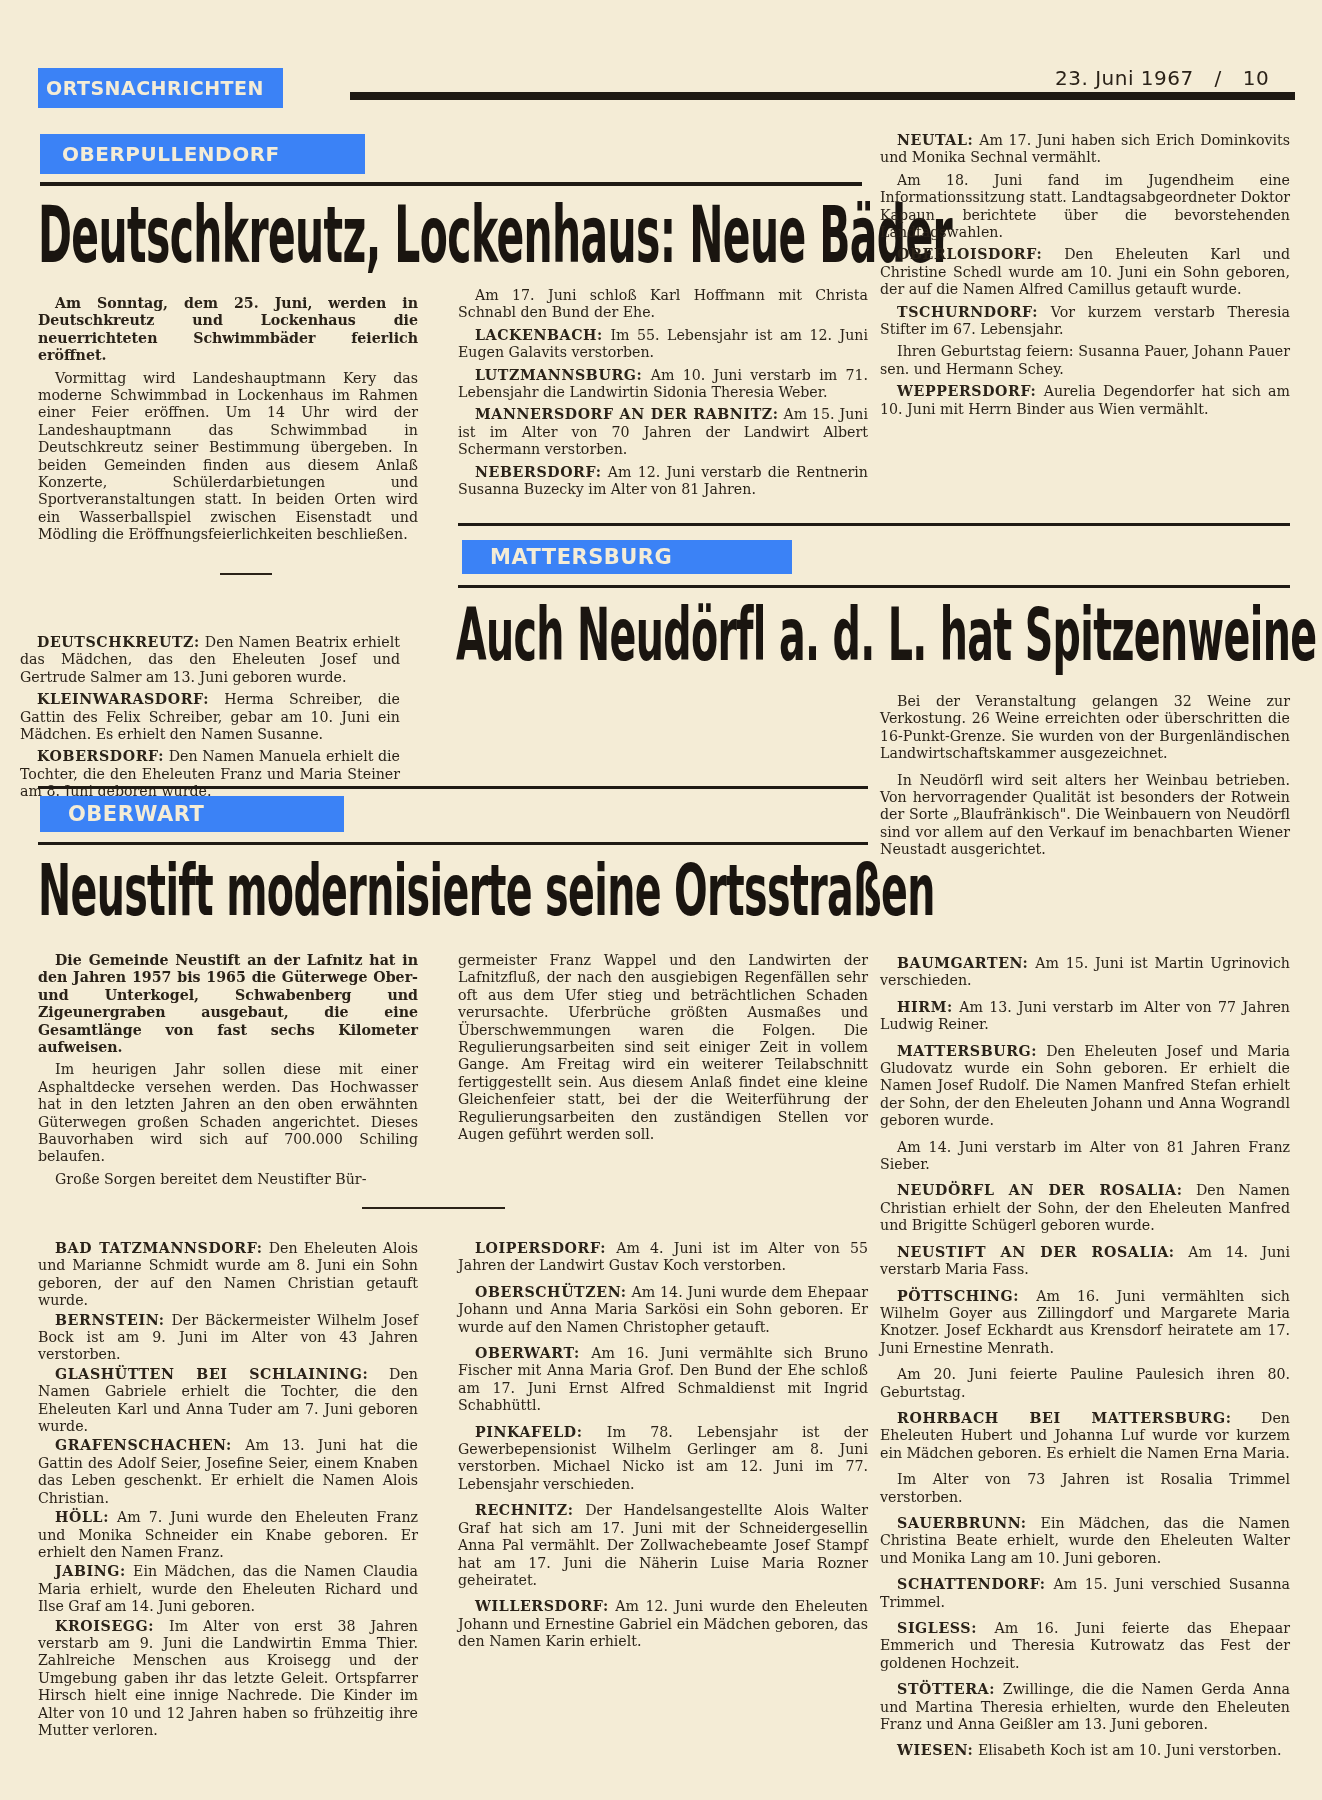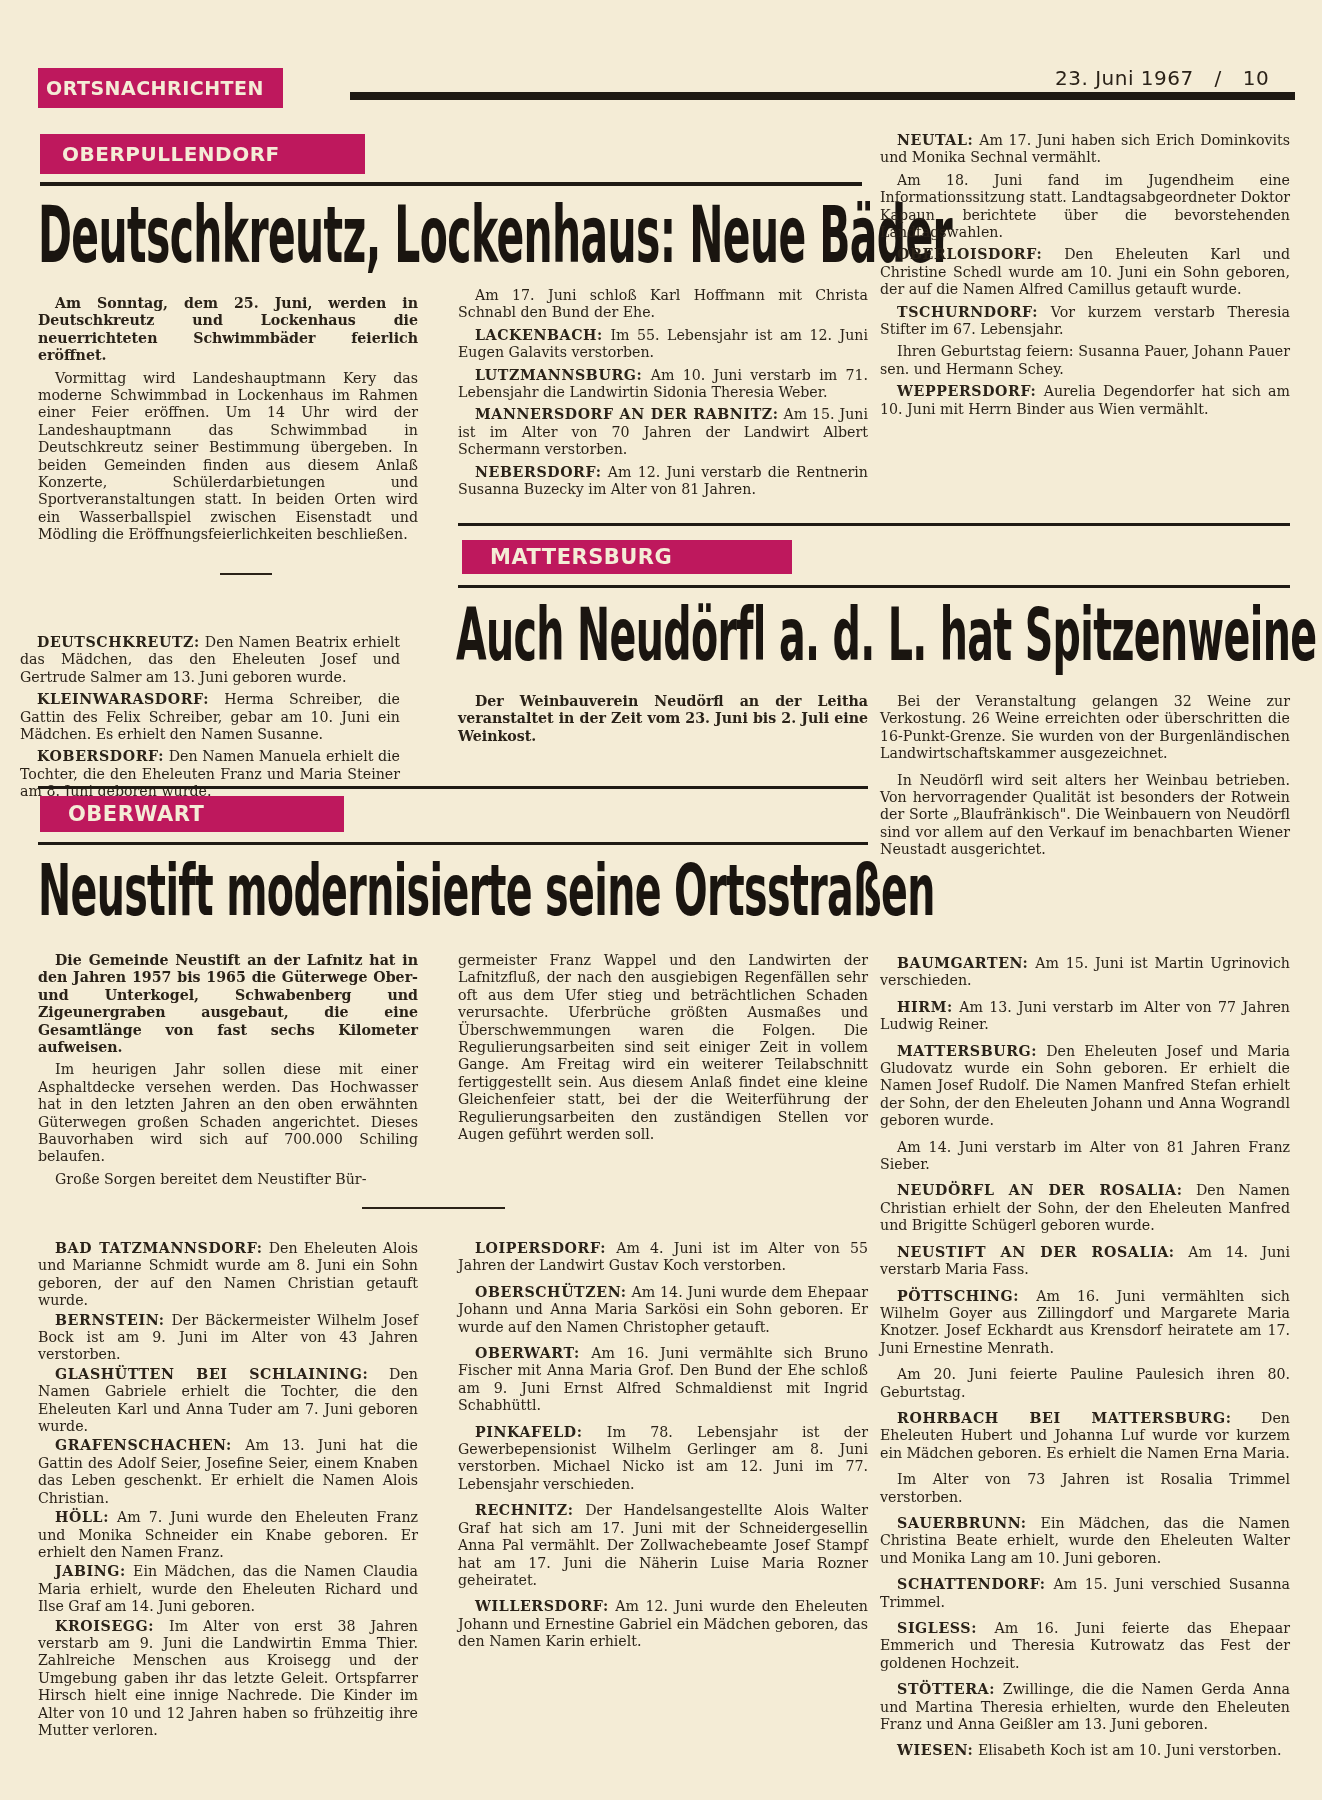--- a/index.html
+++ b/index.html
@@ -8,21 +8,21 @@
     background: #f4ecd6;
     color: #2a2218;
     font-family: "DejaVu Serif", "Liberation Serif", serif;
     position: relative;
   }
   .page { position: absolute; left: 0; top: 0; width: 1322px; height: 1800px; }
   .abs { position: absolute; }
 
   
   .section-tag {
-    background: #be185d; color: #f4ecd6;
+    background: #3b82f6; color: #f4ecd6;
     font-family: "DejaVu Sans", "Liberation Sans", sans-serif;
     font-weight: bold; letter-spacing: 0.5px;
     display: flex; align-items: center;
     box-sizing: border-box;
   }
   .rule { background: #1f1a14; position: absolute; }
   .dateline {
     font-family: "DejaVu Sans", "Liberation Sans", sans-serif;
     font-size: 20px; color: #2a2218; letter-spacing: 0.5px;
   }
@@ -96,23 +96,20 @@
       <p><span class="place">WEPPERSDORF:</span><span> Aurelia Degendorfer hat sich am 10. Juni mit Herrn Binder aus Wien vermählt.</span></p>
     </div>
 
   <div class="rule" style="left:458px;top:523px;width:832px;height:3px;"></div>
   <div class="section-tag abs" style="left:462px;top:540px;width:330px;height:34px;font-size:21px;padding-left:28px;">
     <span>MATTERSBURG</span>
   </div>
   <div class="rule" style="left:458px;top:585px;width:832px;height:3px;"></div>
   <div class="headline abs" style="left:456px;top:592px;font-size:60px;transform:scaleX(0.66) scaleY(1.22);">Auch Neudörfl a. d. L. hat Spitzenweine</div>
 
-  <div class="col" style="left:458px;top:693px;width:410px;">
-    <p class="lead">Der Weinbauverein Neudörfl an der Leitha veranstaltet in der Zeit vom 23. Juni bis 2. Juli eine Weinkost.</p>
-  </div>
   <div class="col loose" style="left:880px;top:693px;width:410px;">
     <p>Bei der Veranstaltung gelangen 32 Weine zur Verkostung. 26 Weine erreichten oder überschritten die 16-Punkt-Grenze. Sie wurden von der Burgenländischen Landwirtschaftskammer ausgezeichnet.</p>
     <p>In Neudörfl wird seit alters her Weinbau betrieben. Von hervorragender Qualität ist besonders der Rotwein der Sorte „Blaufränkisch". Die Weinbauern von Neudörfl sind vor allem auf den Verkauf im benachbarten Wiener Neustadt ausgerichtet.</p>
   </div>
 
   <div class="col loose" id="mb-notices" style="left:880px;top:955px;width:410px;">
       <p><span class="place">BAUMGARTEN:</span><span> Am 15. Juni ist Martin Ugrinovich verschieden.</span></p>
       <p><span class="place">HIRM:</span><span> Am 13. Juni verstarb im Alter von 77 Jahren Ludwig Reiner.</span></p>
       <p><span class="place">MATTERSBURG:</span><span> Den Eheleuten Josef und Maria Gludovatz wurde ein Sohn geboren. Er erhielt die Namen Josef Rudolf. Die Namen Manfred Stefan erhielt der Sohn, der den Eheleuten Johann und Anna Wograndl geboren wurde.</span></p>
       <p><span>Am 14. Juni verstarb im Alter von 81 Jahren Franz Sieber.</span></p>
@@ -151,19 +148,19 @@
       <p><span class="place">BERNSTEIN:</span><span> Der Bäckermeister Wilhelm Josef Bock ist am 9. Juni im Alter von 43 Jahren verstorben.</span></p>
       <p><span class="place">GLASHÜTTEN BEI SCHLAINING:</span><span> Den Namen Gabriele erhielt die Tochter, die den Eheleuten Karl und Anna Tuder am 7. Juni geboren wurde.</span></p>
       <p><span class="place">GRAFENSCHACHEN:</span><span> Am 13. Juni hat die Gattin des Adolf Seier, Josefine Seier, einem Knaben das Leben geschenkt. Er erhielt die Namen Alois Christian.</span></p>
       <p><span class="place">HÖLL:</span><span> Am 7. Juni wurde den Eheleuten Franz und Monika Schneider ein Knabe geboren. Er erhielt den Namen Franz.</span></p>
       <p><span class="place">JABING:</span><span> Ein Mädchen, das die Namen Claudia Maria erhielt, wurde den Eheleuten Richard und Ilse Graf am 14. Juni geboren.</span></p>
       <p><span class="place">KROISEGG:</span><span> Im Alter von erst 38 Jahren verstarb am 9. Juni die Landwirtin Emma Thier. Zahlreiche Menschen aus Kroisegg und der Umgebung gaben ihr das letzte Geleit. Ortspfarrer Hirsch hielt eine innige Nachrede. Die Kinder im Alter von 10 und 12 Jahren haben so frühzeitig ihre Mutter verloren.</span></p>
     </div>
   <div class="col loose" id="ow-mid" style="left:458px;top:1240px;width:410px;">
       <p><span class="place">LOIPERSDORF:</span><span> Am 4. Juni ist im Alter von 55 Jahren der Landwirt Gustav Koch verstorben.</span></p>
       <p><span class="place">OBERSCHÜTZEN:</span><span> Am 14. Juni wurde dem Ehepaar Johann und Anna Maria Sarkösi ein Sohn geboren. Er wurde auf den Namen Christopher getauft.</span></p>
-      <p><span class="place">OBERWART:</span><span> Am 16. Juni vermählte sich Bruno Fischer mit Anna Maria Grof. Den Bund der Ehe schloß am 9. Juni Ernst Alfred Schmaldienst mit Ingrid Schabhüttl.</span></p>
+      <p><span class="place">OBERWART:</span><span> Am 16. Juni vermählte sich Bruno Fischer mit Anna Maria Grof. Den Bund der Ehe schloß am 17. Juni Ernst Alfred Schmaldienst mit Ingrid Schabhüttl.</span></p>
       <p><span class="place">PINKAFELD:</span><span> Im 78. Lebensjahr ist der Gewerbepensionist Wilhelm Gerlinger am 8. Juni verstorben. Michael Nicko ist am 12. Juni im 77. Lebensjahr verschieden.</span></p>
       <p><span class="place">RECHNITZ:</span><span> Der Handelsangestellte Alois Walter Graf hat sich am 17. Juni mit der Schneidergesellin Anna Pal vermählt. Der Zollwachebeamte Josef Stampf hat am 17. Juni die Näherin Luise Maria Rozner geheiratet.</span></p>
       <p><span class="place">WILLERSDORF:</span><span> Am 12. Juni wurde den Eheleuten Johann und Ernestine Gabriel ein Mädchen geboren, das den Namen Karin erhielt.</span></p>
     </div>
 
 </div>
 
 </body></html>

